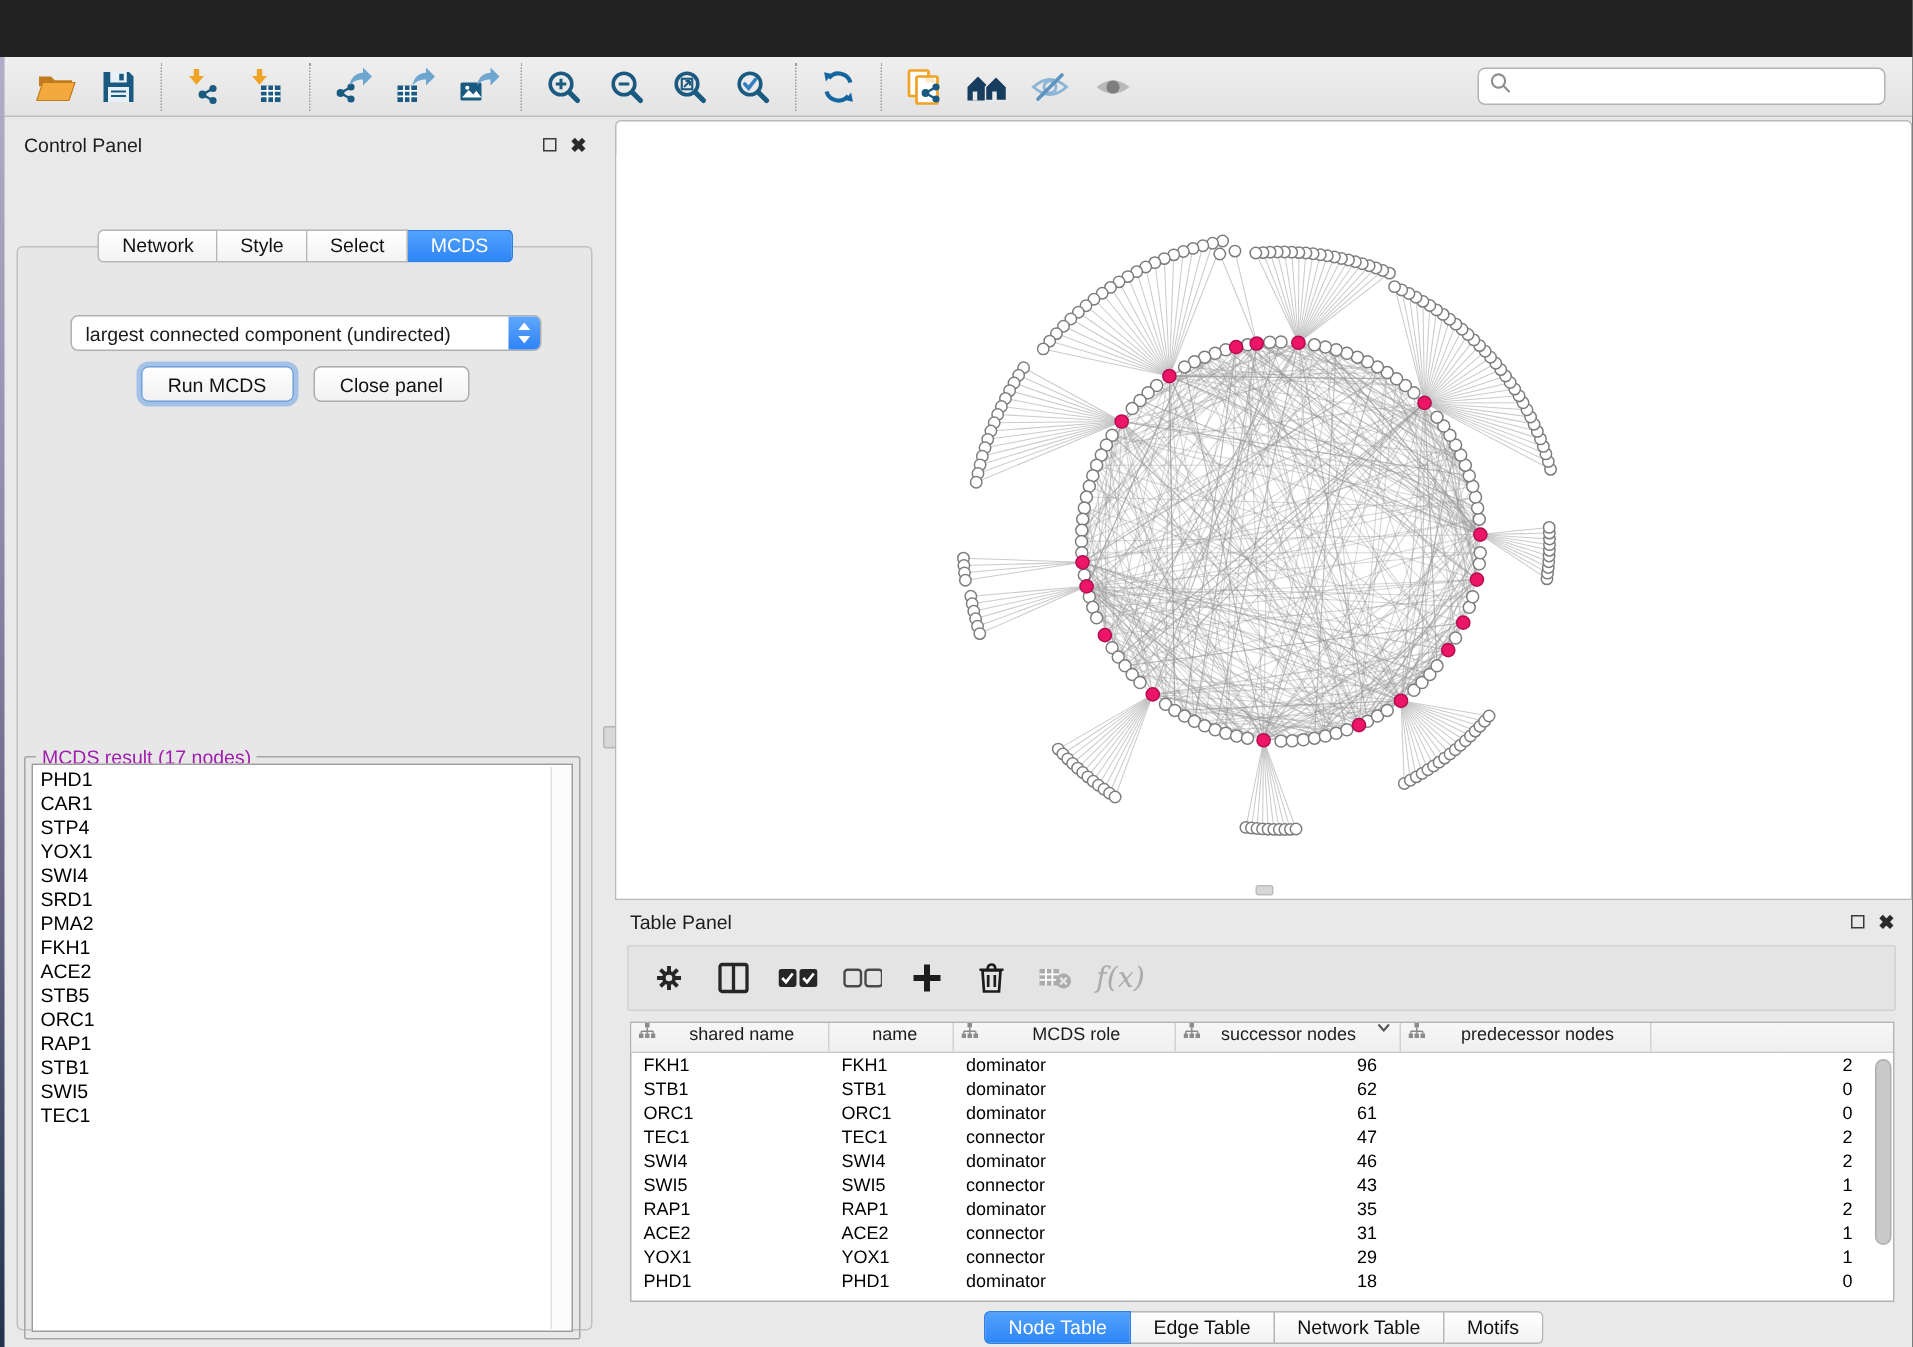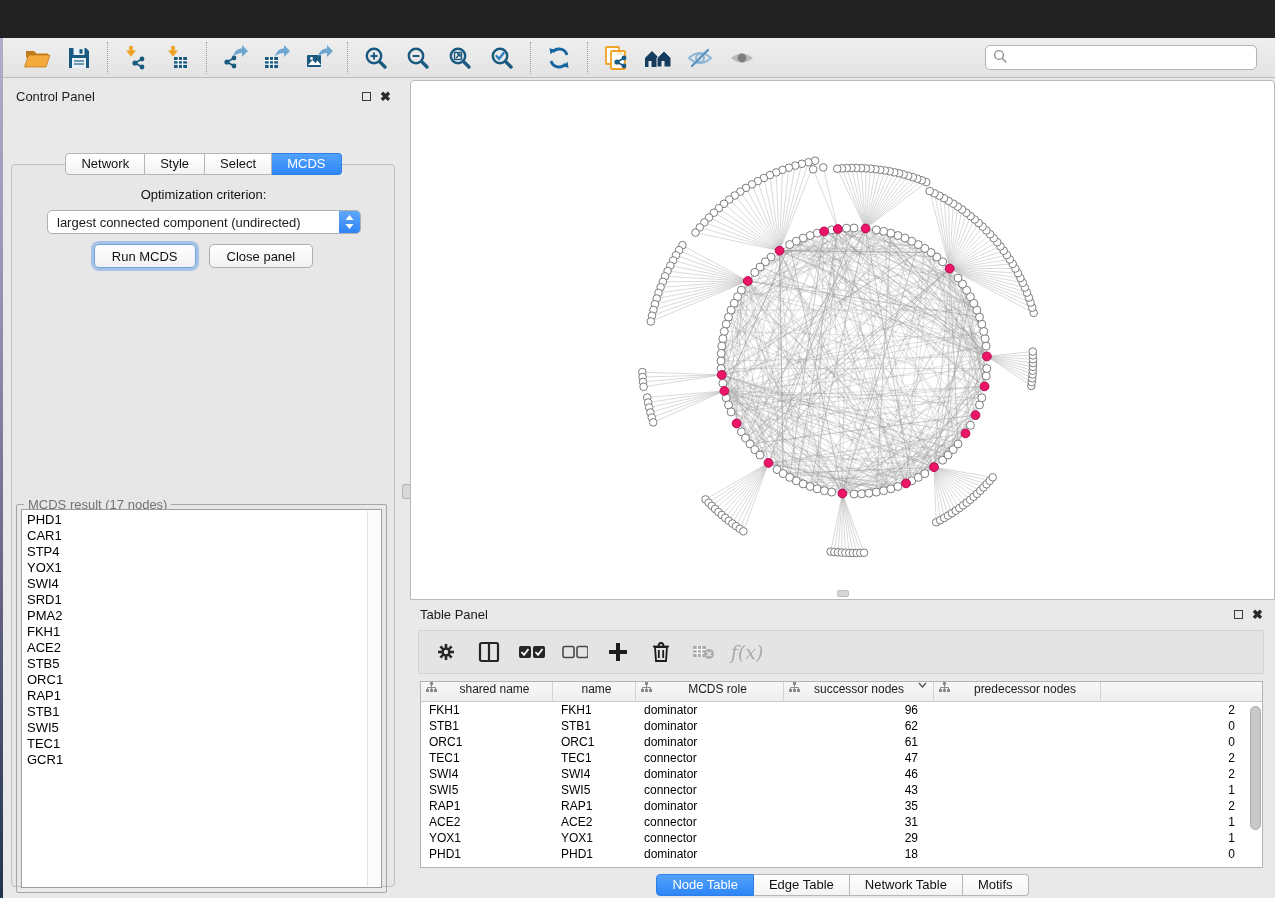--- a/index.html
+++ b/index.html
@@ -48,21 +48,21 @@
     border:1px solid #b0b0b0; border-radius:5px; display:flex; align-items:center; cursor:pointer; }
   .criterion .val { flex:1; font-size:13px; padding:0 9px; white-space:nowrap; overflow:hidden; }
   .criterion .stepper { width:21px; height:22px; margin:0; border-radius:0 4px 4px 0;
     background:linear-gradient(#5fa7fb,#2f83f5); display:flex; flex-direction:column; align-items:center; justify-content:center; gap:2px; }
   .criterion .stepper svg { display:block; }
   .cp-buttons { position:absolute; left:0; right:0; top:165px; display:flex; justify-content:center; gap:13px; }
   .pbtn { height:24px; padding:0 17px; font:13px "Liberation Sans",sans-serif; background:linear-gradient(#ffffff,#f1f1f1);
     border:1px solid #adadad; border-radius:5px; cursor:pointer; color:#111; }
   .pbtn.focused { border-color:#6da4dd; box-shadow:0 0 0 3px rgba(112,164,229,.55); }
   .result-group { position:absolute; left:13px; right:17px; top:425px; bottom:7px; border:1px solid #a6a6a6; border-radius:2px; }
-  .result-label { position:absolute; top:-8px; left:7px; background:#e7e7e7; padding:0 4px; font-size:13px; color:#737373; }
+  .result-label { position:absolute; top:-8px; left:7px; background:#e7e7e7; padding:0 4px; font-size:13px; color:#a21caf; }
   .result-list { position:absolute; inset:4px; background:#fff; border:1px solid #9d9d9d; overflow:hidden; }
   .result-scroll { position:absolute; top:1px; bottom:1px; right:1px; width:13px; background:#fbfbfb; border-left:1px solid #e2e2e2; }
   .result-items { position:absolute; left:5px; top:2px; right:16px; }
   .mcds-item { font-size:13px; line-height:16px; color:#000; cursor:default; }
 
   
   .vsplit { position:absolute; left:404px; top:41px; width:6px; bottom:36px; }
   .vsplit .grip { position:absolute; left:-2px; top:405px; width:9px; height:15px; background:#d8d8d8;
     border:1px solid #b5b5b5; border-radius:2px; cursor:col-resize; }
 
@@ -327,21 +327,20 @@
     </div>
     <div class="cp-body"></div>
     <div class="cp-tabs">
         <div class="seg-group" id="cp-tabs">
           <div class="seg">Network</div>
           <div class="seg">Style</div>
           <div class="seg">Select</div>
           <div class="seg sel">MCDS</div>
         </div>
       </div>
-    <div class="opt-label" style="z-index:2;">Optimization criterion:</div>
     <div class="criterion" style="z-index:2;">
       <span class="val">largest connected component (undirected)</span>
       <span class="stepper">
         <svg width="9" height="6" viewBox="0 0 9 6">
             <path d="M4.5 0 L8.5 5 H0.5 Z" fill="#fff"></path>
           </svg>
         <svg width="9" height="6" viewBox="0 0 9 6">
             <path d="M4.5 6 L8.5 1 H0.5 Z" fill="#fff"></path>
           </svg>
       </span>
@@ -362,21 +361,20 @@
             <div class="mcds-item">SRD1</div>
             <div class="mcds-item">PMA2</div>
             <div class="mcds-item">FKH1</div>
             <div class="mcds-item">ACE2</div>
             <div class="mcds-item">STB5</div>
             <div class="mcds-item">ORC1</div>
             <div class="mcds-item">RAP1</div>
             <div class="mcds-item">STB1</div>
             <div class="mcds-item">SWI5</div>
             <div class="mcds-item">TEC1</div>
-            <div class="mcds-item">GCR1</div>
           </div>
         <div class="result-scroll"></div>
       </div>
     </div>
   </div>
 
   <div class="vsplit">
       <div class="grip"></div>
     </div>
 

